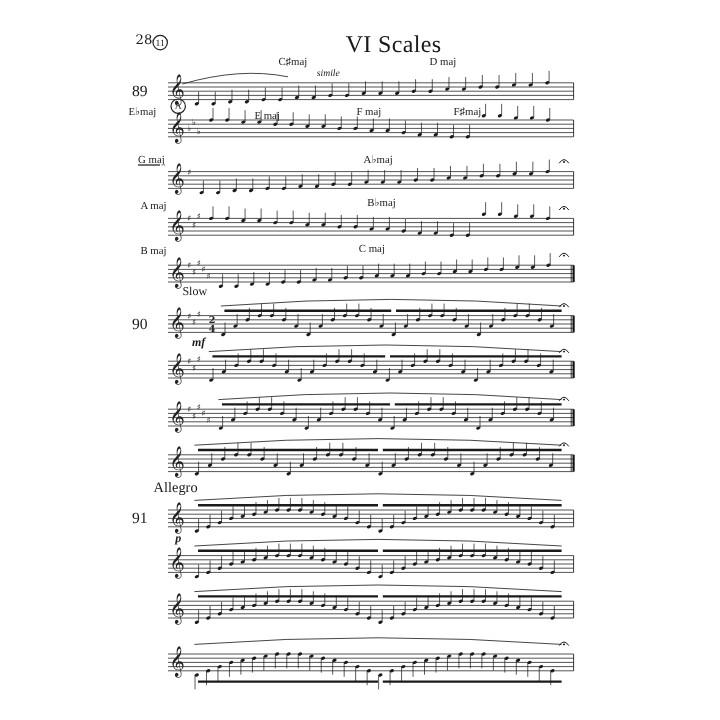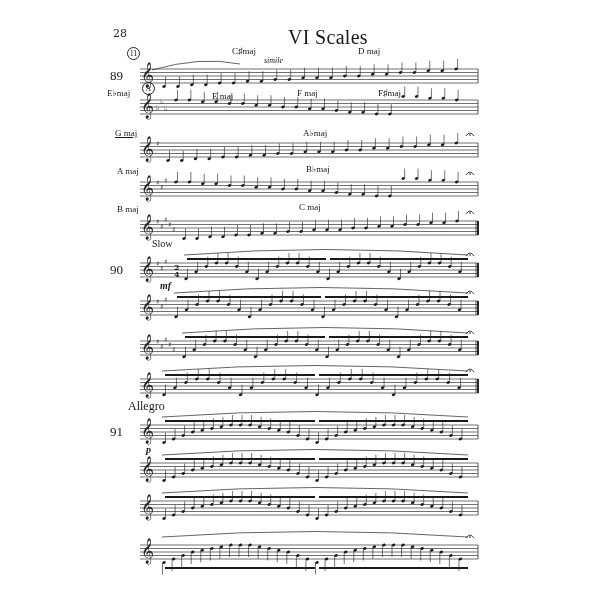--- a/index.html
+++ b/index.html
@@ -11,21 +11,21 @@
     .exnum { position:absolute; font-size:13px; font-family:"Liberation Serif", serif; }
     .circ { position:absolute; width:11px; height:11px; border:1px solid #222; border-radius:50%; font-size:8px; line-height:11px; text-align:center; font-family:"Liberation Serif", serif; }
     svg.music { position:absolute; left:0; top:0; }
   </style>
 </head>
 <body>
 
 <div class="page-num">28</div>
 <div class="title">VI Scales</div>
 
-<div class="circ" style="left:127px;top:47px;">11</div>
+<div class="circ" style="left:127px;top:29px;">11</div>
 <div class="circ" style="left:142px;top:82px;">A</div>
 <div class="exnum" style="left:110px;top:68px;">89</div>
 <div class="lbl ital" style="left:264px;top:56px;">simile</div>
 
 <div class="lbl" style="left:152px;top:238px;font-size:10px;">Slow</div>
 <div class="exnum" style="left:110px;top:262px;">90</div>
 <div class="lbl ital" style="left:160px;top:280px;font-size:10px;font-weight:bold;">mf</div>
 
 <div class="lbl" style="left:128px;top:399px;font-size:12px;">Allegro</div>
 <div class="exnum" style="left:110px;top:424px;">91</div>

